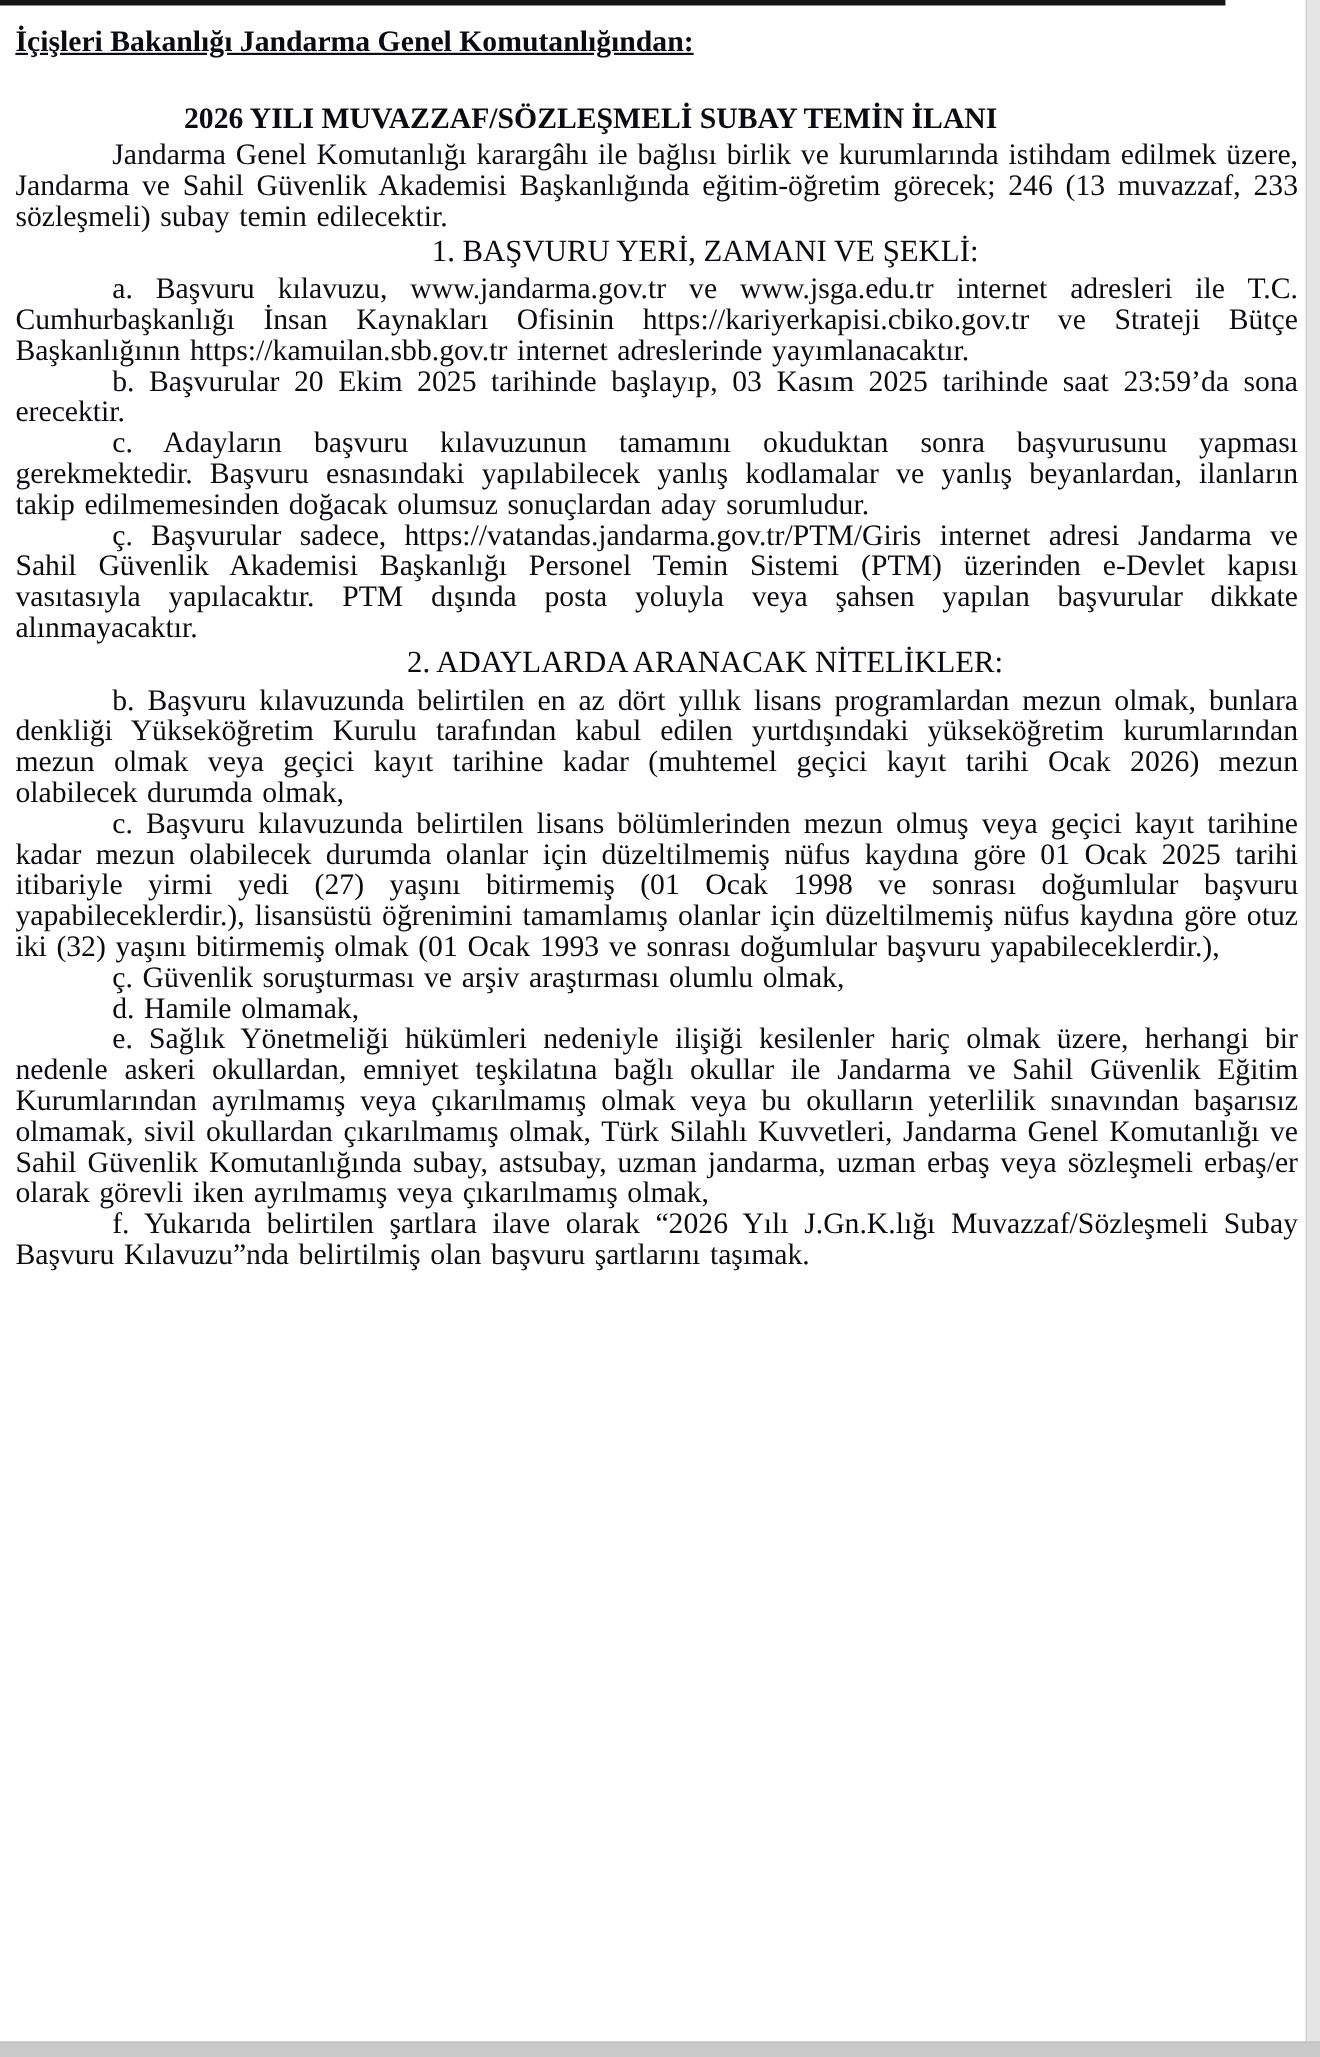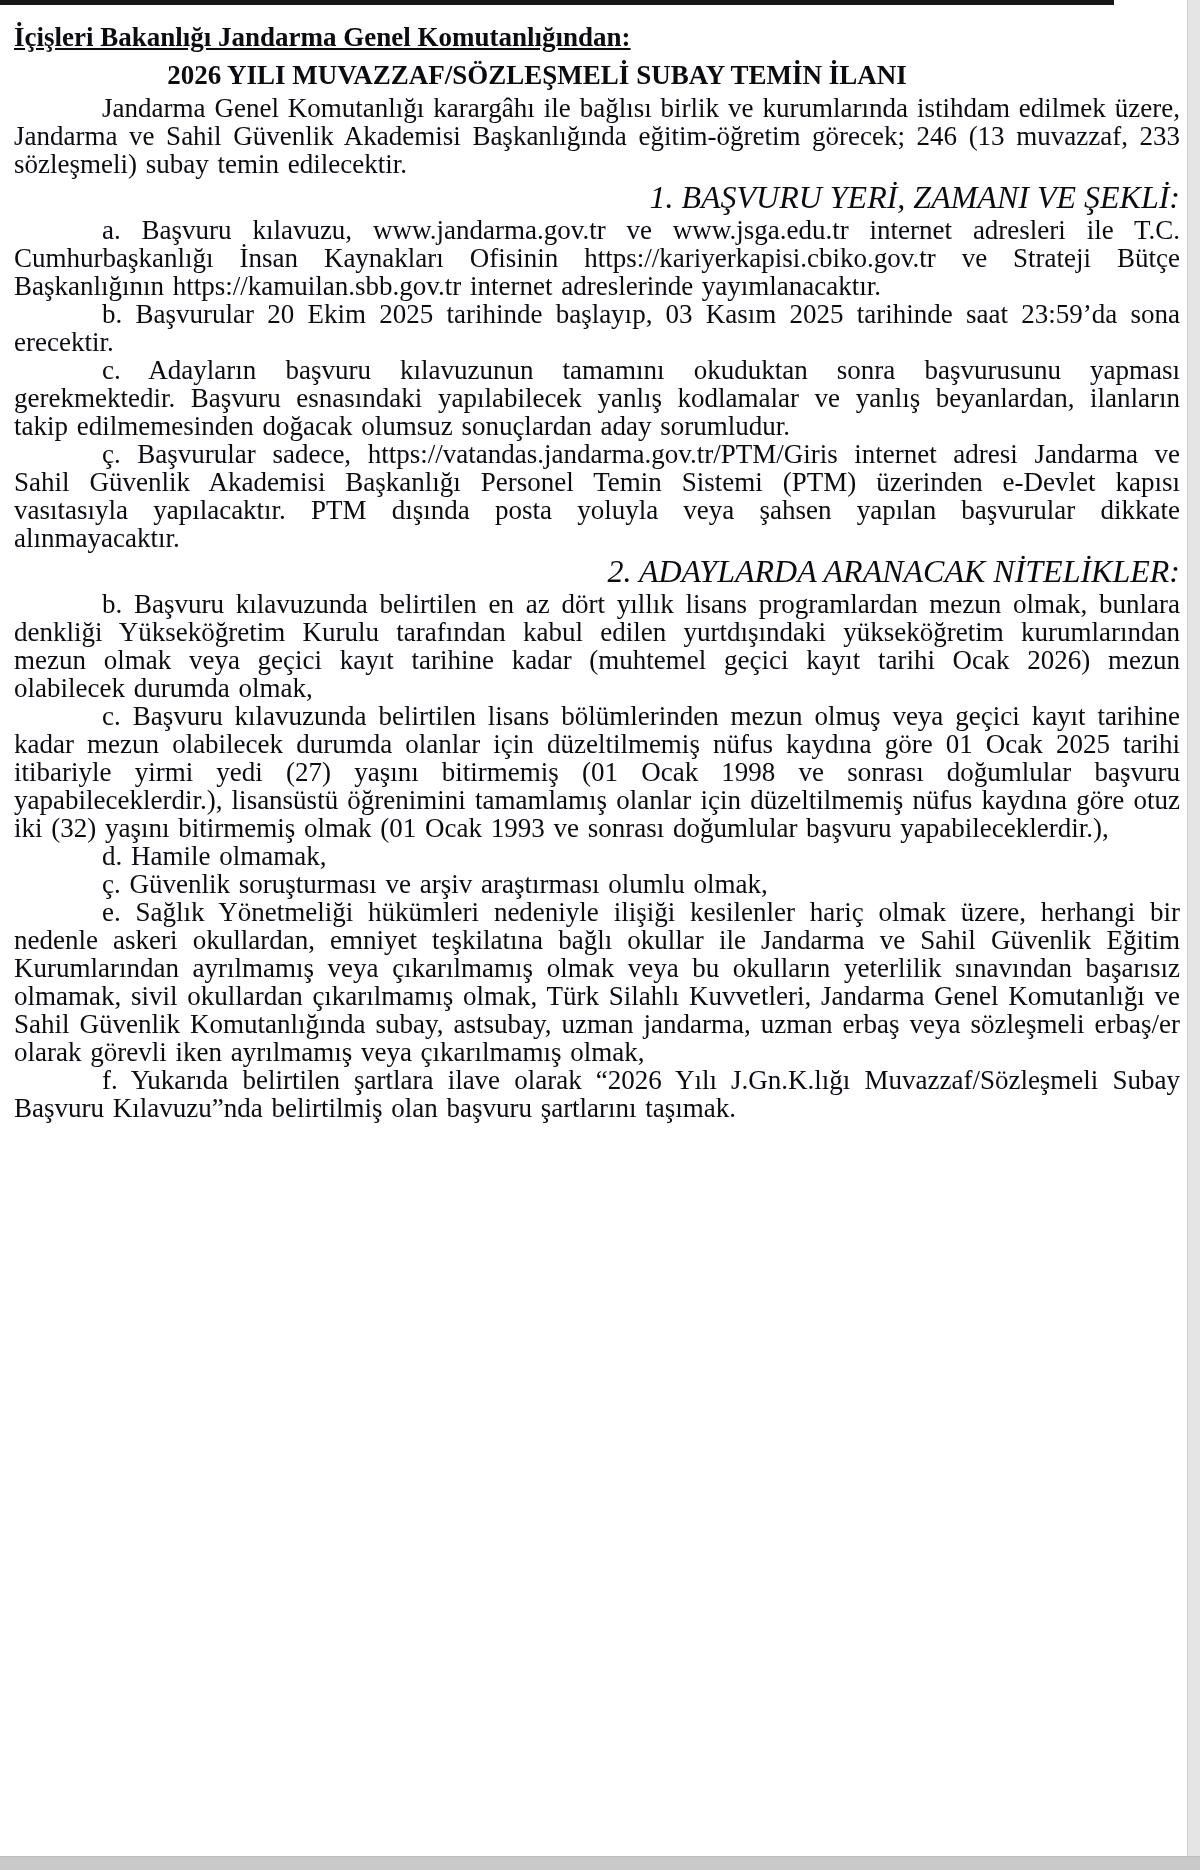--- a/index.html
+++ b/index.html
@@ -34,32 +34,32 @@
   .t1 {
     font-size: 27px; line-height: 38px;
     font-weight: bold;
     text-decoration: underline;
   }
   .t2 {
     font-size: 27px; line-height: 38px;
     font-weight: bold;
     text-align: center;
     margin-right: 120px;
+    margin-top: 32px;
   }
   .para {
     font-size: 27px; line-height: 28px;
     text-align: justify;
     text-indent: 88px;
     word-spacing: 2px;
   }
   .sec-heading {
-    font-size: 32px; line-height: 38px;
+    font-size: 28px; line-height: 38px;
     text-indent: 88px;
-    text-align: right;
-    font-style: italic;
+    text-align: center;
   }
 </style>
 </head>
 <body>
 
 <div class="page">
 
   <div class="edge-top"></div>
 
   <div class="doc">
@@ -74,22 +74,22 @@
 
     <p class="para">a. Başvuru kılavuzu, www.jandarma.gov.tr ve www.jsga.edu.tr internet adresleri ile T.C. Cumhurbaşkanlığı İnsan Kaynakları Ofisinin https://kariyerkapisi.cbiko.gov.tr ve Strateji Bütçe Başkanlığının https://kamuilan.sbb.gov.tr internet adreslerinde yayımlanacaktır.</p>
     <p class="para">b. Başvurular 20 Ekim 2025 tarihinde başlayıp, 03 Kasım 2025 tarihinde saat 23:59’da sona erecektir.</p>
     <p class="para">c. Adayların başvuru kılavuzunun tamamını okuduktan sonra başvurusunu yapması gerekmektedir. Başvuru esnasındaki yapılabilecek yanlış kodlamalar ve yanlış beyanlardan, ilanların takip edilmemesinden doğacak olumsuz sonuçlardan aday sorumludur.</p>
     <p class="para">ç. Başvurular sadece, https://vatandas.jandarma.gov.tr/PTM/Giris internet adresi Jandarma ve Sahil Güvenlik Akademisi Başkanlığı Personel Temin Sistemi (PTM) üzerinden e-Devlet kapısı vasıtasıyla yapılacaktır. PTM dışında posta yoluyla veya şahsen yapılan başvurular dikkate alınmayacaktır.</p>
 
     <p class="sec-heading">2. ADAYLARDA ARANACAK NİTELİKLER:</p>
 
     <p class="para">b. Başvuru kılavuzunda belirtilen en az dört yıllık lisans programlardan mezun olmak, bunlara denkliği Yükseköğretim Kurulu tarafından kabul edilen yurtdışındaki yükseköğretim kurumlarından mezun olmak veya geçici kayıt tarihine kadar (muhtemel geçici kayıt tarihi Ocak 2026) mezun olabilecek durumda olmak,</p>
     <p class="para">c. Başvuru kılavuzunda belirtilen lisans bölümlerinden mezun olmuş veya geçici kayıt tarihine kadar mezun olabilecek durumda olanlar için düzeltilmemiş nüfus kaydına göre 01 Ocak 2025 tarihi itibariyle yirmi yedi (27) yaşını bitirmemiş (01 Ocak 1998 ve sonrası doğumlular başvuru yapabileceklerdir.), lisansüstü öğrenimini tamamlamış olanlar için düzeltilmemiş nüfus kaydına göre otuz iki (32) yaşını bitirmemiş olmak (01 Ocak 1993 ve sonrası doğumlular başvuru yapabileceklerdir.),</p>
+    <p class="para">ç. Güvenlik soruşturması ve arşiv araştırması olumlu olmak,</p>
     <p class="para">d. Hamile olmamak,</p>
-    <p class="para">ç. Güvenlik soruşturması ve arşiv araştırması olumlu olmak,</p>
     <p class="para">e. Sağlık Yönetmeliği hükümleri nedeniyle ilişiği kesilenler hariç olmak üzere, herhangi bir nedenle askeri okullardan, emniyet teşkilatına bağlı okullar ile Jandarma ve Sahil Güvenlik Eğitim Kurumlarından ayrılmamış veya çıkarılmamış olmak veya bu okulların yeterlilik sınavından başarısız olmamak, sivil okullardan çıkarılmamış olmak, Türk Silahlı Kuvvetleri, Jandarma Genel Komutanlığı ve Sahil Güvenlik Komutanlığında subay, astsubay, uzman jandarma, uzman erbaş veya sözleşmeli erbaş/er olarak görevli iken ayrılmamış veya çıkarılmamış olmak,</p>
     <p class="para">f. Yukarıda belirtilen şartlara ilave olarak “2026 Yılı J.Gn.K.lığı Muvazzaf/Sözleşmeli Subay Başvuru Kılavuzu”nda belirtilmiş olan başvuru şartlarını taşımak.</p>
 
   </div>
 
   <div class="edge-right"></div>
   <div class="edge-bottom"></div>
 
 </div>
 

